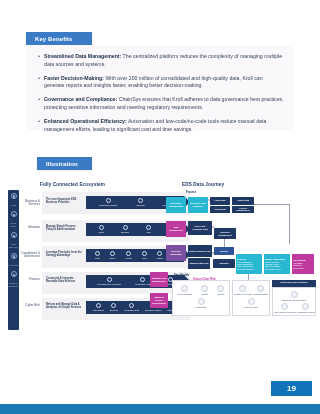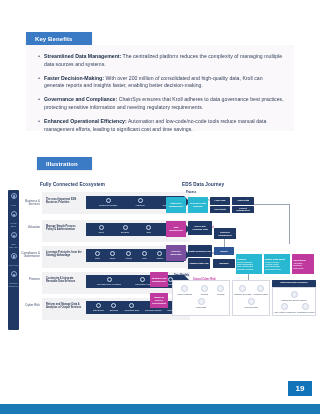--- a/index.html
+++ b/index.html
@@ -116,21 +116,21 @@
   .panel-cap { font-size:2.6px; font-weight:bold; color:#203864; }
   .chip {
     width:7px; height:7px; border-radius:50%; background:#eef1f7;
     border:.5px solid #c6cedd; margin:0 auto 1px;
   }
   .chip-t { font-size:1.9px; color:#3d4a66; text-align:center; line-height:2.2px; }
   .proc-lbl { position:absolute; font-size:2.6px; font-weight:bold; color:#203864; }
 
   
   .pagenum {
-    position:absolute; right:8px; bottom:18px; width:24px; height:15px;
+    position:absolute; right:8px; bottom:18px; width:41px; height:15px;
     background:#1274b8; color:#ffffff; font-size:8px; font-weight:bold;
     display:flex; align-items:center; justify-content:center;
   }
   .footer-bar {
     position:absolute; left:0; bottom:0; width:320px; height:10px;
     background:#1b7ab5;
   }
 </style>
 </head>
 <body>

